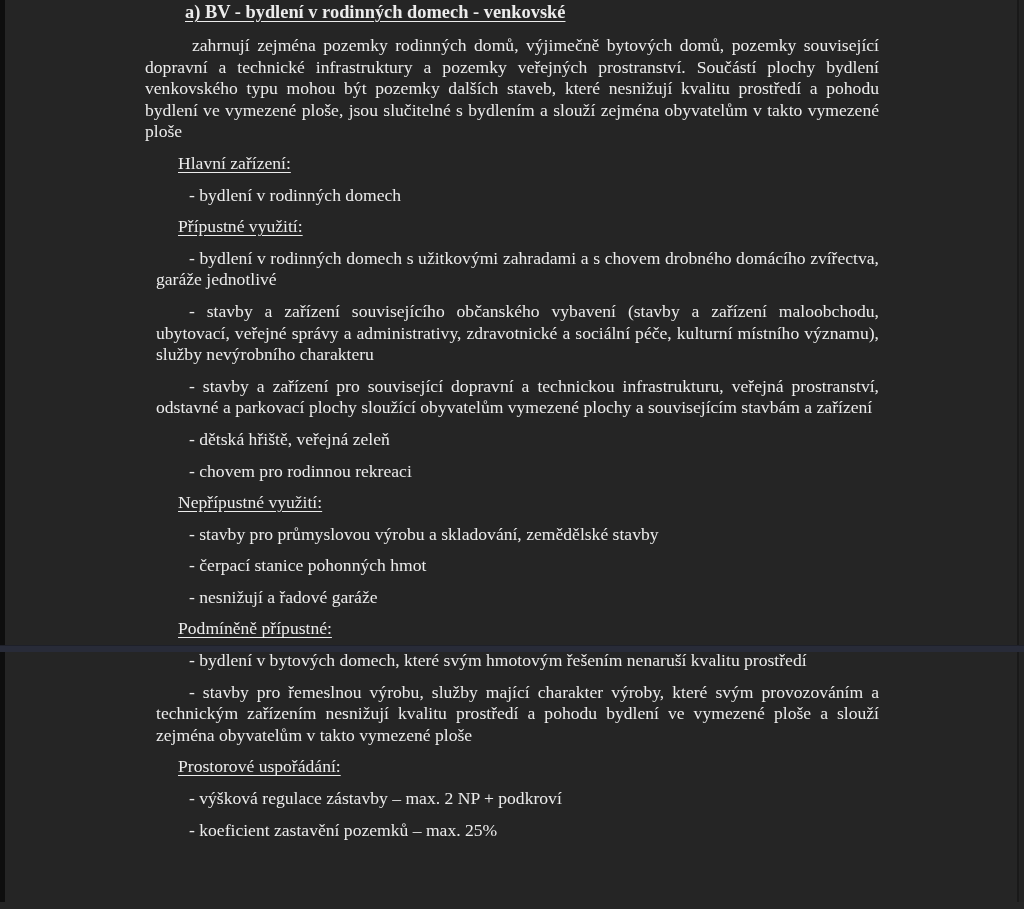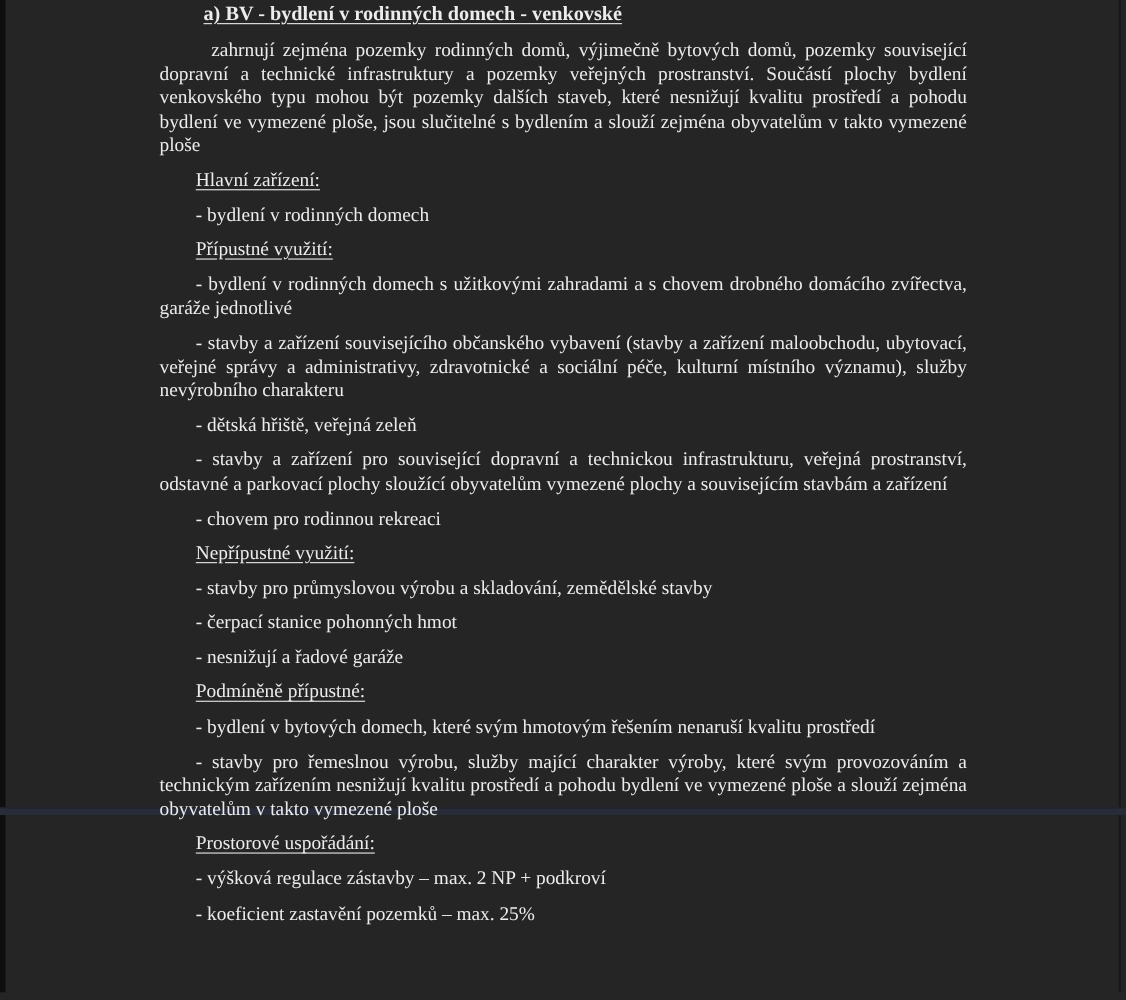--- a/index.html
+++ b/index.html
@@ -6,21 +6,21 @@
     margin: 0;
     padding: 0;
     width: 1024px;
     height: 909px;
     background: #252525;
     overflow: hidden;
   }
   .page {
     position: relative;
     width: 1024px;
-    height: 741px;
+    height: 652px;
     background: #252525;
     font-family: "Liberation Serif", serif;
   }
   .edge-left {
     position: absolute;
     left: 0; top: 0;
     width: 5px; height: 902px;
     background: #0e0e0e;
   }
   .edge-right-line {
@@ -65,21 +65,21 @@
     text-align: justify;
     text-indent: 47px;
   }
   .subhead {
     margin: 0 0 10px 0;
     text-indent: 33px;
     text-decoration: underline;
     text-underline-offset: 3px;
   }
   .bullet {
-    margin: 0 0 10px 0;
+    margin: 0 0 10px 11px;
     text-align: justify;
     text-indent: 33px;
   }
   .gap-top {
   }
 </style>
 </head>
 <body>
 
 <div class="page">
@@ -94,22 +94,22 @@
     <p class="doc-title">a) BV - bydlení v rodinných domech - venkovské</p>
 
     <p class="para">zahrnují zejména pozemky rodinných domů, výjimečně bytových domů, pozemky související dopravní a technické infrastruktury a pozemky veřejných prostranství. Součástí plochy bydlení venkovského typu mohou být pozemky dalších staveb, které nesnižují kvalitu prostředí a pohodu bydlení ve vymezené ploše, jsou slučitelné s bydlením a slouží zejména obyvatelům v takto vymezené ploše</p>
 
     <p class="subhead">Hlavní zařízení:</p>
     <p class="bullet">- bydlení v rodinných domech</p>
 
     <p class="subhead">Přípustné využití:</p>
     <p class="bullet">- bydlení v rodinných domech s užitkovými zahradami a s chovem drobného domácího zvířectva, garáže jednotlivé</p>
     <p class="bullet">- stavby a zařízení souvisejícího občanského vybavení (stavby a zařízení maloobchodu, ubytovací, veřejné správy a administrativy, zdravotnické a sociální péče, kulturní místního významu), služby nevýrobního charakteru</p>
+    <p class="bullet">- stavby a zařízení pro související dopravní a technickou infrastrukturu, veřejná prostranství, odstavné a parkovací plochy sloužící obyvatelům vymezené plochy a souvisejícím stavbám a zařízení</p>
     <p class="bullet">- dětská hřiště, veřejná zeleň</p>
-    <p class="bullet">- stavby a zařízení pro související dopravní a technickou infrastrukturu, veřejná prostranství, odstavné a parkovací plochy sloužící obyvatelům vymezené plochy a souvisejícím stavbám a zařízení</p>
     <p class="bullet">- chovem pro rodinnou rekreaci</p>
 
     <p class="subhead">Nepřípustné využití:</p>
     <p class="bullet">- stavby pro průmyslovou výrobu a skladování, zemědělské stavby</p>
     <p class="bullet">- čerpací stanice pohonných hmot</p>
     <p class="bullet">- nesnižují a řadové garáže</p>
 
     <p class="subhead">Podmíněně přípustné:</p>
     <p class="bullet">- bydlení v bytových domech, které svým hmotovým řešením nenaruší kvalitu prostředí</p>
     <p class="bullet">- stavby pro řemeslnou výrobu, služby mající charakter výroby, které svým provozováním a technickým zařízením nesnižují kvalitu prostředí a pohodu bydlení ve vymezené ploše a slouží zejména obyvatelům v takto vymezené ploše</p>

